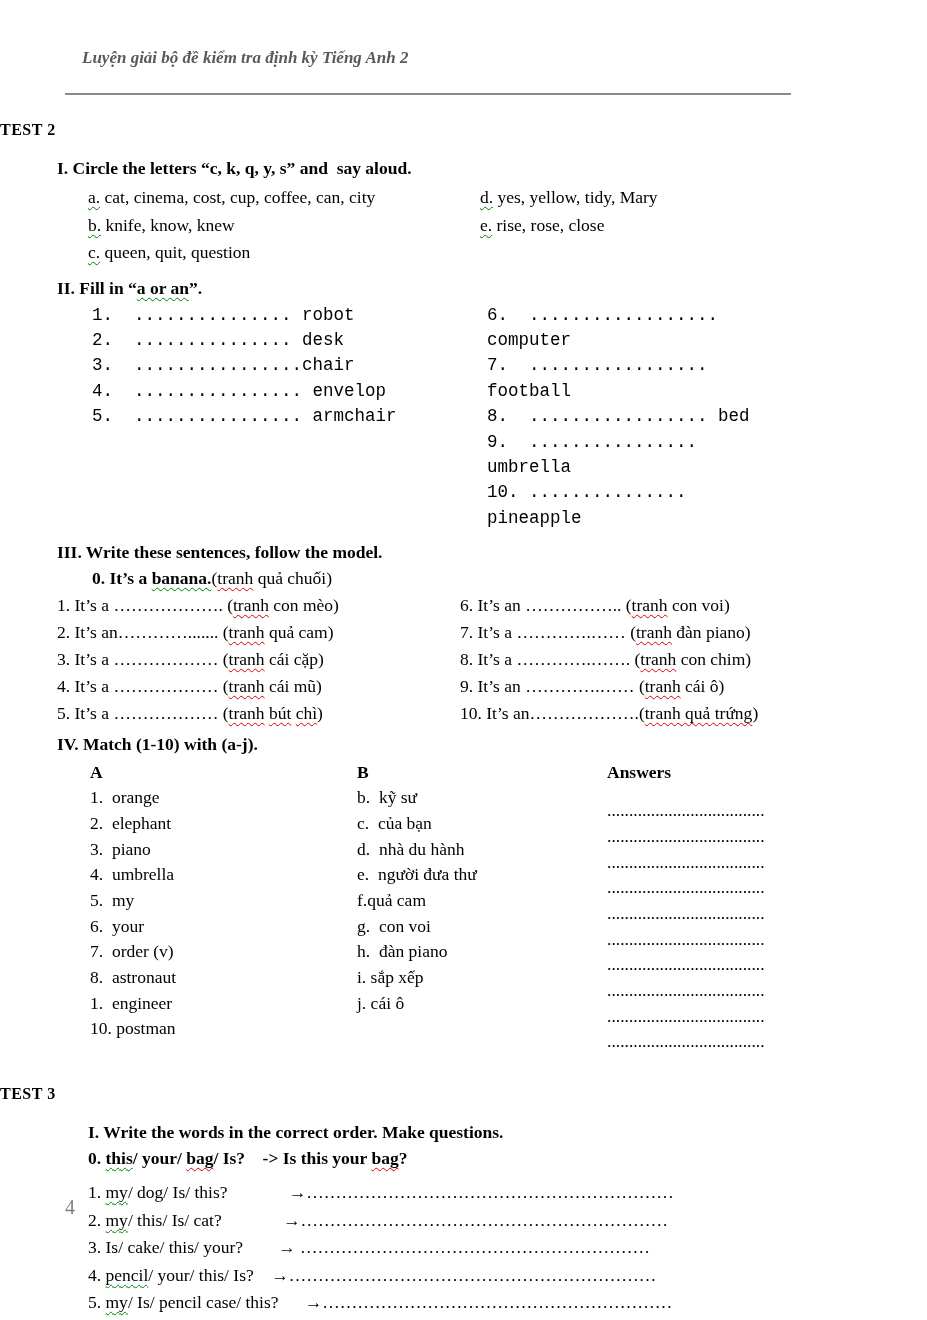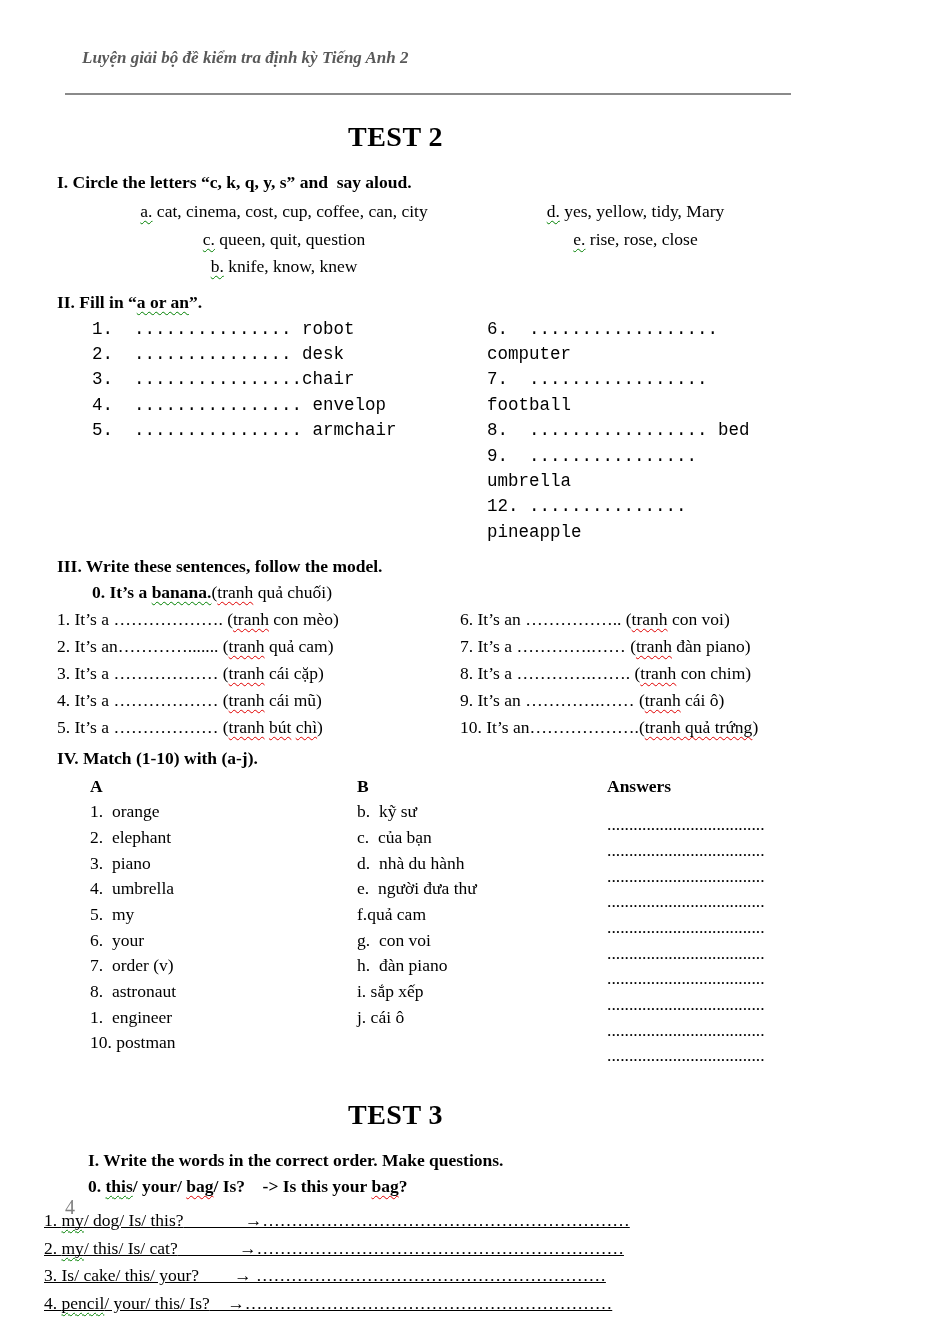--- a/index.html
+++ b/index.html
@@ -18,50 +18,49 @@
     width: 792px;
     border-bottom: 2px solid #8a8a8a;
     padding-bottom: 5px;
     color: #595959;
     font-style: italic;
     font-weight: bold;
     font-size: 17px;
     white-space: pre-wrap;
   }
   .test-title {
-    text-align: center;
     font-weight: bold;
-    font-size: 28px;
+    font-size: 16px;
     letter-spacing: 0.5px;
   }
   .test-title.t2 { margin-top: 26px; }
   .test-title.t3 { margin-top: 30px; }
   .sec-head {
     font-weight: bold;
     margin-left: 57px;
     white-space: pre-wrap;
     line-height: 26px;
   }
   #sec1 .sec-head { margin-top: 16px; }
   #sec2 .sec-head { margin-top: 8px; }
   #sec3 .sec-head { margin-top: 8px; }
   #sec4 .sec-head { margin-top: 4px; }
   .line { white-space: pre-wrap; }
   .cols { display: grid; }
-  .s1-cols { grid-template-columns: 392px 1fr; margin-left: 88px; line-height: 27.5px; margin-top: 3px; text-align: center; }
+  .s1-cols { grid-template-columns: 392px 1fr; margin-left: 88px; line-height: 27.5px; margin-top: 3px; }
   .s2-cols { grid-template-columns: 395px 1fr; margin-left: 92px; line-height: 25.4px; margin-top: 2px; font-family: Liberation Mono, monospace; }
   .s3-cols { grid-template-columns: 403px 1fr; margin-left: 57px; line-height: 27px; }
   .model { margin-left: 92px; line-height: 27px; white-space: pre-wrap; }
   .s4-grid { display: grid; grid-template-columns: 267px 250px 1fr; margin-left: 90px; margin-top: 2px; }
   .s4-grid .col-header { font-weight: bold; line-height: 26px; }
   .s4-grid .line { line-height: 25.7px; }
   .answers-col { padding-top: 13px; }
   .t3-head { margin-left: 88px; margin-top: 16px; }
   .t3-model { margin-left: 88px; font-weight: bold; }
-  .t3-items { margin-left: 44px; line-height: 27.5px; margin-top: 7px; text-decoration: underline; }
+  .t3-items { margin-left: 88px; line-height: 27.5px; margin-top: 7px; }
   .page-num {
     position: absolute;
     left: 65px;
     top: 1196px;
     color: #808080;
     font-size: 20px;
   }
   
   .g {
     text-decoration: underline wavy #008000;
@@ -86,22 +85,22 @@
     <span>Luyện giải bộ đề kiểm tra định kỳ Tiếng Anh 2</span>
   </div>
 
   <div class="test-title t2">TEST 2</div>
 
   <section id="sec1">
     <div class="sec-head">I. Circle the letters “c, k, q, y, s” and  say aloud.</div>
     <div class="cols s1-cols">
       <div>
           <div class="line"><span class="g">a.</span><span> cat, cinema, cost, cup, coffee, can, city</span></div>
+          <div class="line"><span class="g">b.</span><span> knife, know, knew</span></div>
           <div class="line"><span class="g">c.</span><span> queen, quit, question</span></div>
-          <div class="line"><span class="g">b.</span><span> knife, know, knew</span></div>
         </div>
       <div>
           <div class="line"><span class="g">d.</span><span> yes, yellow, tidy, Mary</span></div>
           <div class="line"><span class="g">e.</span><span> rise, rose, close</span></div>
         </div>
     </div>
   </section>
 
   <section id="sec2">
     <div class="sec-head"><span>II. Fill in “</span><span class="g">a or an</span><span>”.</span></div>
@@ -111,21 +110,21 @@
           <div class="line"><span>2.  ............... desk</span></div>
           <div class="line"><span>3.  ................chair</span></div>
           <div class="line"><span>4.  ................ envelop</span></div>
           <div class="line"><span>5.  ................ armchair</span></div>
         </div>
       <div>
           <div class="line"><span>6.  .................. computer</span></div>
           <div class="line"><span>7.  ................. football</span></div>
           <div class="line"><span>8.  ................. bed</span></div>
           <div class="line"><span>9.  ................ umbrella</span></div>
-          <div class="line"><span>12. ............... pineapple</span></div>
+          <div class="line"><span>10. ............... pineapple</span></div>
         </div>
     </div>
   </section>
 
   <section id="sec3">
     <div class="sec-head">III. Write these sentences, follow the model.</div>
     <div class="line model"><span class="b">0. It’s a </span><span class="b g">banana.</span><span>(</span><span class="r">tranh</span><span> quả chuối)</span></div>
     <div class="cols s3-cols">
       <div>
           <div class="line"><span>1. It’s a ………………. (</span><span class="r">tranh</span><span> con mèo)</span></div>

